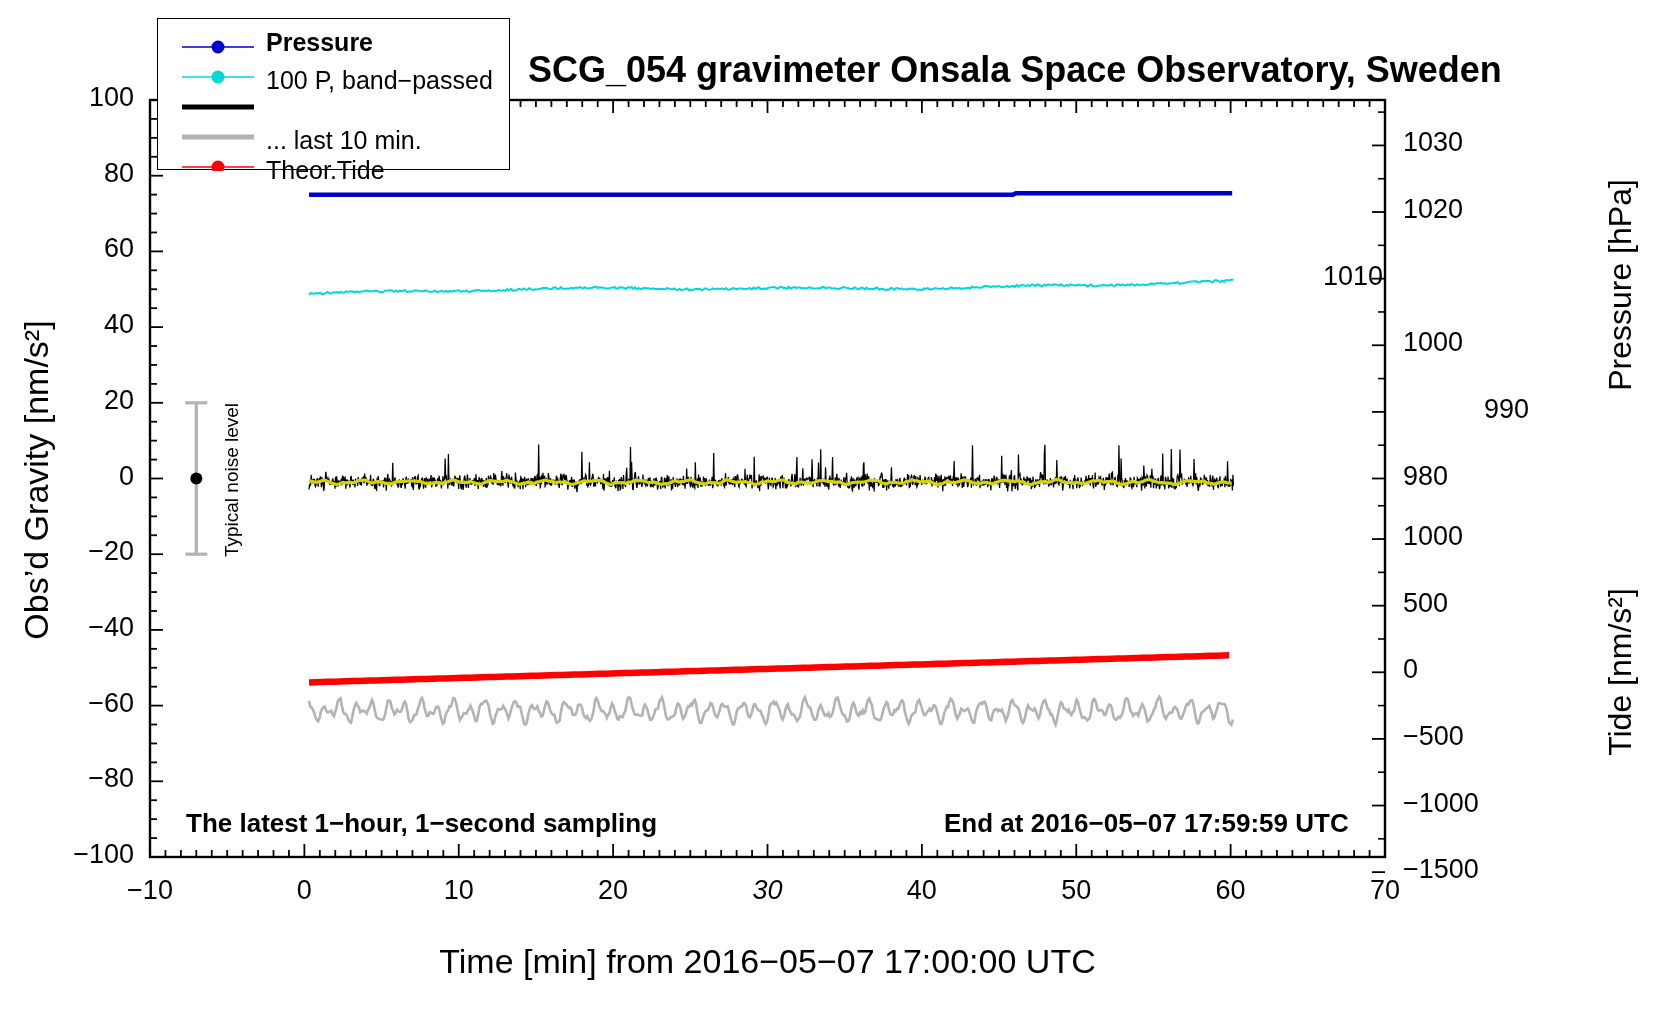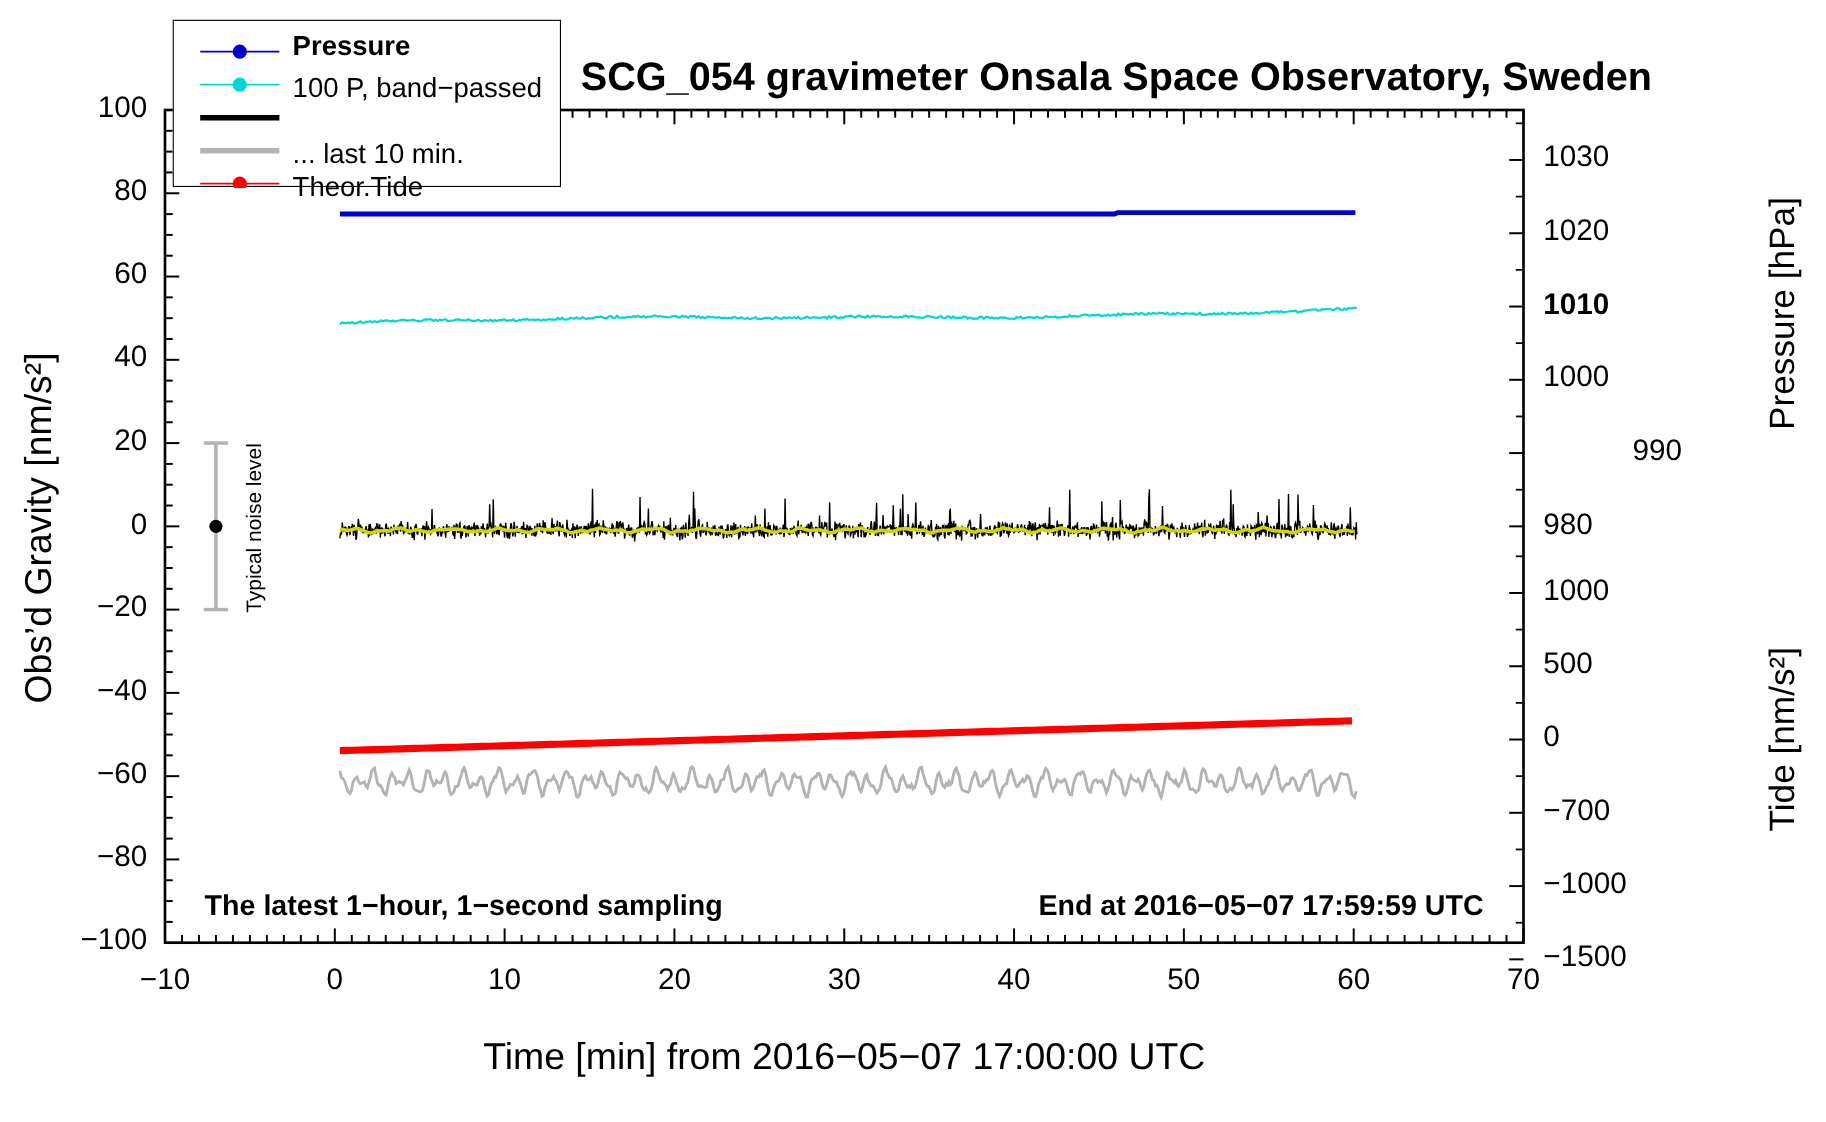--- a/index.html
+++ b/index.html
@@ -299,46 +299,46 @@
     <div class="leg-row" style="top:140px;">
       <span class="leg-label">Theor.Tide</span>
     </div>
   </div>
 
   <div id="labels">
       <div class="lbl tick-lbl" style="left: 150px; top: 875px; transform: translateX(-50%);">−10</div>
       <div class="lbl tick-lbl" style="left: 304.375px; top: 875px; transform: translateX(-50%);">0</div>
       <div class="lbl tick-lbl" style="left: 458.75px; top: 875px; transform: translateX(-50%);">10</div>
       <div class="lbl tick-lbl" style="left: 613.125px; top: 875px; transform: translateX(-50%);">20</div>
-      <div class="lbl tick-lbl" style="left: 767.5px; top: 875px; transform: translateX(-50%);">30</div>
+      <div class="lbl tick-lbl" style="left: 767.5px; top: 875px; transform: translateX(-50%); font-style: italic;">30</div>
       <div class="lbl tick-lbl" style="left: 921.875px; top: 875px; transform: translateX(-50%);">40</div>
       <div class="lbl tick-lbl" style="left: 1076.25px; top: 875px; transform: translateX(-50%);">50</div>
       <div class="lbl tick-lbl" style="left: 1230.62px; top: 875px; transform: translateX(-50%);">60</div>
       <div class="lbl tick-lbl" style="left: 1385px; top: 875px; transform: translateX(-50%);">70</div>
       <div class="lbl tick-lbl" style="left: 134px; top: 82px; transform: translateX(-100%);">100</div>
       <div class="lbl tick-lbl" style="left: 134px; top: 157.7px; transform: translateX(-100%);">80</div>
       <div class="lbl tick-lbl" style="left: 134px; top: 233.4px; transform: translateX(-100%);">60</div>
       <div class="lbl tick-lbl" style="left: 134px; top: 309.1px; transform: translateX(-100%);">40</div>
       <div class="lbl tick-lbl" style="left: 134px; top: 384.8px; transform: translateX(-100%);">20</div>
       <div class="lbl tick-lbl" style="left: 134px; top: 460.5px; transform: translateX(-100%);">0</div>
       <div class="lbl tick-lbl" style="left: 134px; top: 536.2px; transform: translateX(-100%);">−20</div>
       <div class="lbl tick-lbl" style="left: 134px; top: 611.9px; transform: translateX(-100%);">−40</div>
       <div class="lbl tick-lbl" style="left: 134px; top: 687.6px; transform: translateX(-100%);">−60</div>
       <div class="lbl tick-lbl" style="left: 134px; top: 763.3px; transform: translateX(-100%);">−80</div>
       <div class="lbl tick-lbl" style="left: 134px; top: 839px; transform: translateX(-100%);">−100</div>
       <div class="lbl tick-lbl" style="left: 1403px; top: 127.42px;">1030</div>
       <div class="lbl tick-lbl" style="left: 1403px; top: 194.036px;">1020</div>
-      <div class="lbl tick-lbl" style="left: 1403px; top: 260.652px; font-weight: bold;">1010</div>
+      <div class="lbl tick-lbl" style="left: 1323px; top: 260.652px;">1010</div>
       <div class="lbl tick-lbl" style="left: 1403px; top: 327.268px;">1000</div>
       <div class="lbl tick-lbl" style="left: 1484px; top: 393.884px;">990</div>
       <div class="lbl tick-lbl" style="left: 1403px; top: 460.5px;">980</div>
       <div class="lbl tick-lbl" style="left: 1403px; top: 521.06px;">1000</div>
       <div class="lbl tick-lbl" style="left: 1403px; top: 587.676px;">500</div>
       <div class="lbl tick-lbl" style="left: 1403px; top: 654.292px;">0</div>
-      <div class="lbl tick-lbl" style="left: 1403px; top: 720.908px;">−700</div>
+      <div class="lbl tick-lbl" style="left: 1403px; top: 720.908px;">−500</div>
       <div class="lbl tick-lbl" style="left: 1403px; top: 787.524px;">−1000</div>
       <div class="lbl tick-lbl" style="left: 1403px; top: 854.14px;">−1500</div>
     </div>
 
   <div class="lbl axis-title" id="ylab-left" style="left: 36px; top: 480px; transform: translate(-50%, -50%) rotate(-90deg); font-size: 34px;">Obs’d Gravity [nm/s²]</div>
   <div class="lbl axis-title" id="ylab-press" style="left: 1620px; top: 285px; transform: translate(-50%, -50%) rotate(-90deg); font-size: 32px;">Pressure [hPa]</div>
   <div class="lbl axis-title" id="ylab-tide" style="left: 1620px; top: 672px; transform: translate(-50%, -50%) rotate(-90deg); font-size: 32px;">Tide [nm/s²]</div>
   <div class="lbl axis-title" id="xlab" style="left: 767.5px; top: 942px; font-size: 34px; transform: translateX(-50%);">Time [min] from 2016−05−07 17:00:00 UTC</div>
 
   <div class="lbl noise-lbl" id="noiselbl" style="left: 232px; top: 480px; transform: translate(-50%, -50%) rotate(-90deg);">Typical noise level</div>

